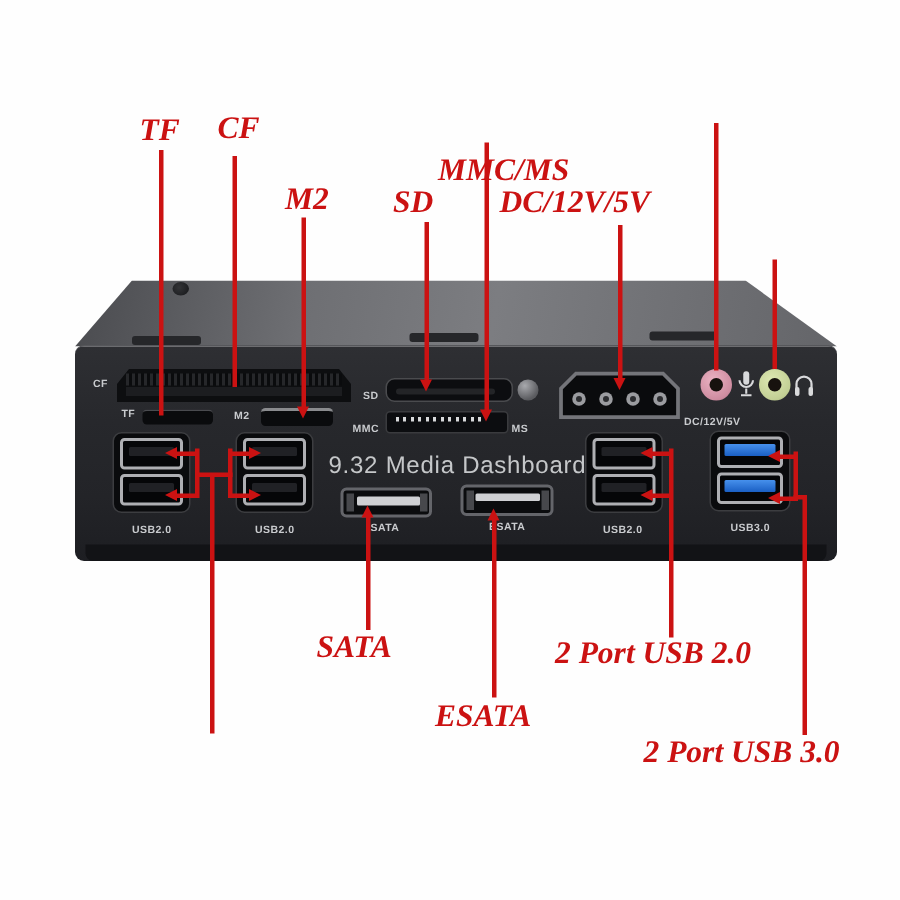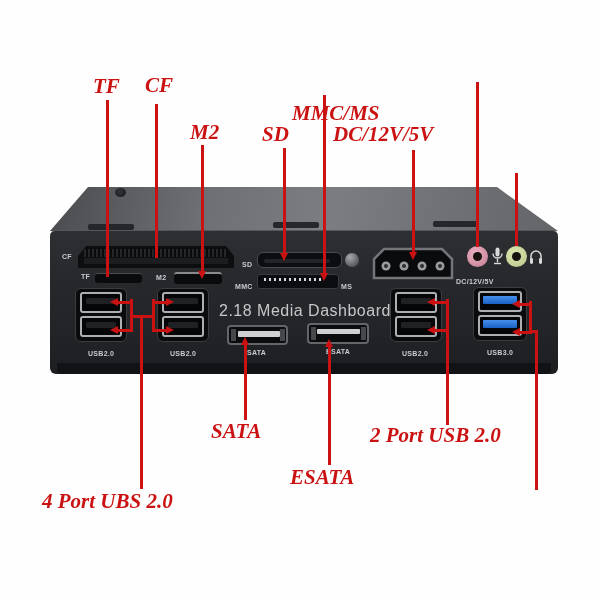--- a/index.html
+++ b/index.html
@@ -163,21 +163,21 @@
     <div class="usb-port p2">
         <div class="tongue3"></div>
       </div>
   </div>
 
   <div class="plabel" style="left:88px;top:350px;">USB2.0</div>
   <div class="plabel" style="left:170px;top:350px;">USB2.0</div>
   <div class="plabel" style="left:402px;top:350px;">USB2.0</div>
   <div class="plabel" style="left:487px;top:349px;">USB3.0</div>
 
-  <div class="brand">2.18 Media Dashboard</div>
+  <div class="brand">9.32 Media Dashboard</div>
 
   <div class="sata-con" style="left:227px;top:325px;width:61px;height:20px;"></div>
   <div class="sata-cap" style="left:231px;top:329px;height:12px;"></div>
   <div class="sata-cap" style="left:280px;top:329px;height:12px;"></div>
   <div class="sata-bar" style="left:238px;top:331px;width:42px;height:6px;"></div>
   <div class="plabel" style="left:247px;top:349px;">SATA</div>
 
   <div class="sata-con" style="left:307px;top:323px;width:62px;height:21px;"></div>
   <div class="sata-cap" style="left:311px;top:327px;height:13px;"></div>
   <div class="sata-cap" style="left:361px;top:327px;height:13px;"></div>
@@ -185,22 +185,22 @@
   <div class="plabel" style="left:326px;top:348px;">ESATA</div>
 
   <div class="callout" style="left:93px;top:76px;">TF</div>
   <div class="callout" style="left:145px;top:75px;">CF</div>
   <div class="callout" style="left:190px;top:122px;">M2</div>
   <div class="callout" style="left:262px;top:124px;">SD</div>
   <div class="callout" style="left:292px;top:71px;margin-top:32px;">MMC/MS</div>
   <div class="callout" style="left:333px;top:124px;">DC/12V/5V</div>
   <div class="callout" style="left:211px;top:421px;">SATA</div>
   <div class="callout" style="left:290px;top:467px;">ESATA</div>
-  <div class="callout" style="left:42px;top:491px;">4 Port UBS 2.0</div>
   <div class="callout" style="left:370px;top:425px;">2 Port USB 2.0</div>
+  <div class="callout" style="left:429px;top:491px;">2 Port USB 3.0</div>
 
   <div class="rline vline" style="left:106px;top:100px;height:177px;"></div>
   <div class="rline vline" style="left:155px;top:104px;height:154px;"></div>
   <div class="rline vline" style="left:201px;top:145px;height:128px;"></div>
   <div class="arr arr-down" style="left:198px;top:271px;"></div>
   <div class="rline vline" style="left:283px;top:148px;height:106px;"></div>
   <div class="arr arr-down" style="left:280px;top:253px;"></div>
   <div class="rline vline" style="left:323px;top:95px;height:179px;"></div>
   <div class="arr arr-down" style="left:320px;top:273px;"></div>
   <div class="rline vline" style="left:412px;top:150px;height:103px;"></div>

